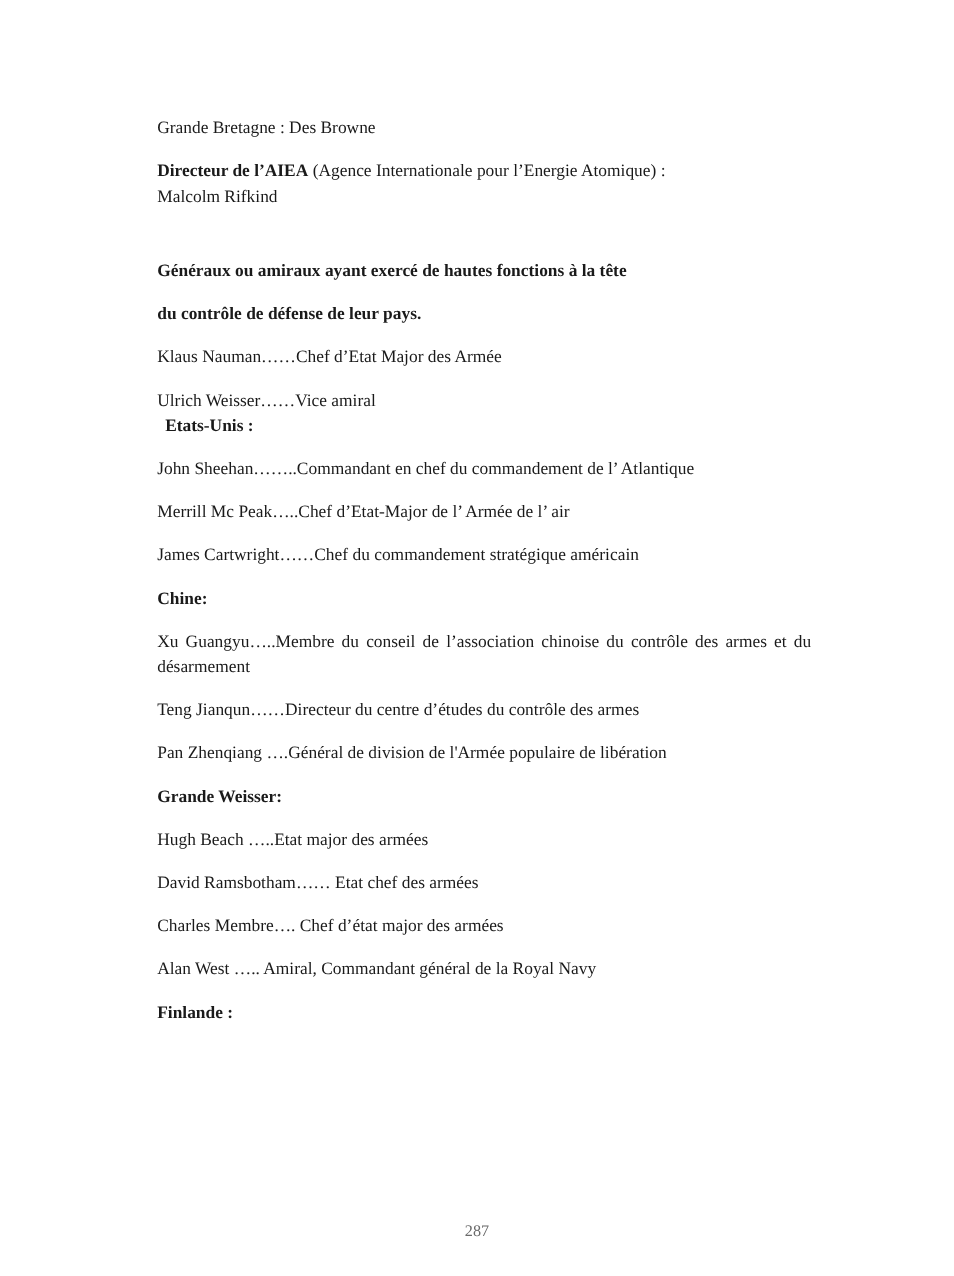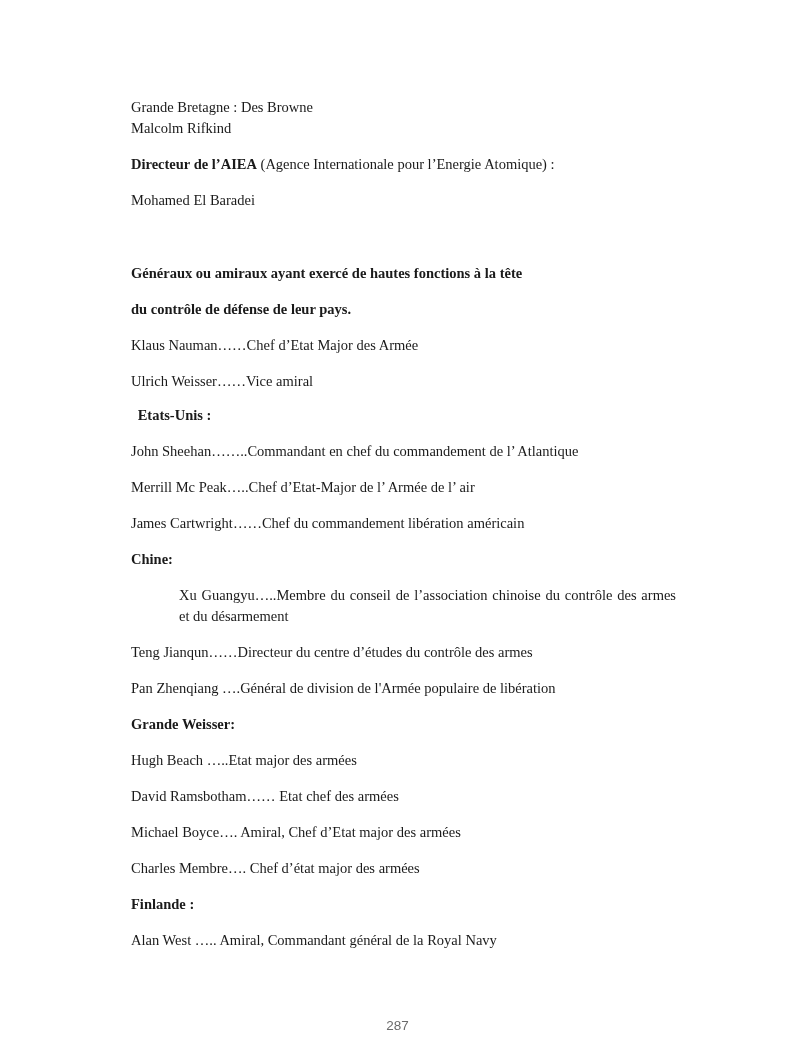--- a/index.html
+++ b/index.html
@@ -32,99 +32,95 @@
     font-size: 14.5px;
     line-height: 21px;
     color: #1a1a1a;
     white-space: pre-wrap;
   }
   .tight {
     line-height: 21px;
   }
   .bold {
     font-weight: bold;
-    margin-top: 13px;
   }
   .spaced {
     margin-top: 15px;
   }
   .spaced-xl {
-    margin-top: 52px;
+    margin-top: 41px;
   }
   .indent-sm {
     padding-left: 3px;
   }
   .heading-run .b {
     font-weight: bold;
   }
   .justify {
     text-align: justify;
     text-align-last: left;
-    margin-left: 48px;
   }
   .pagenum {
     position: absolute;
     left: 0;
     top: 1018px;
     width: 795px;
     text-align: center;
     font-size: 13.5px;
     color: #6a6a6a;
-    font-family: Liberation Sans, sans-serif;
+    font-family: Liberation Serif, serif;
   }
 </style>
 </head>
 <body>
 
 <div class="page">
   <div class="content">
 
     <div class="line tight">Grande Bretagne : Des Browne</div>
 
+    <div class="line spaced heading-run"><span class="b">Directeur de l’AIEA</span><span> (Agence Internationale pour l’Energie Atomique) :</span></div>
+
     <div class="line tight">Malcolm Rifkind</div>
 
-    <div class="line spaced heading-run"><span class="b">Directeur de l’AIEA</span><span> (Agence Internationale pour l’Energie Atomique) :</span></div>
-
-    <div class="line spaced">Mohamed El Baradei</div>
 
     <div class="line spaced-xl bold">Généraux ou amiraux ayant exercé de hautes fonctions à la tête</div>
 
     <div class="line spaced bold">du contrôle de défense de leur pays.</div>
 
 
     <div class="line spaced">Klaus Nauman……Chef d’Etat Major des Armée</div>
 
     <div class="line spaced">Ulrich Weisser……Vice amiral</div>
 
     <div class="line bold indent-sm"> Etats-Unis :</div>
 
     <div class="line spaced">John Sheehan……..Commandant en chef du commandement de l’ Atlantique</div>
 
     <div class="line spaced">Merrill Mc Peak…..Chef d’Etat-Major de l’ Armée de l’ air</div>
 
-    <div class="line spaced">James Cartwright……Chef du commandement libération américain</div>
+    <div class="line spaced">James Cartwright……Chef du commandement stratégique américain</div>
 
     <div class="line spaced bold">Chine:</div>
 
     <div class="line spaced justify">Xu Guangyu…..Membre du conseil de l’association chinoise du contrôle des armes et du désarmement</div>
 
     <div class="line spaced">Teng Jianqun……Directeur du centre d’études du contrôle des armes</div>
 
     <div class="line spaced">Pan Zhenqiang ….Général de division de l'Armée populaire de libération</div>
 
     <div class="line spaced bold">Grande Weisser:</div>
 
     <div class="line spaced">Hugh Beach …..Etat major des armées</div>
 
     <div class="line spaced">David Ramsbotham…… Etat chef des armées</div>
 
-    <div class="line spaced">Michael Boyce…. Amiral, Chef d’Etat major des armées</div>
 
     <div class="line spaced">Charles Membre…. Chef d’état major des armées</div>
 
+    <div class="line spaced">Alan West ….. Amiral, Commandant général de la Royal Navy</div>
+
     <div class="line spaced bold">Finlande :</div>
-
-    <div class="line spaced">Alan West ….. Amiral, Commandant général de la Royal Navy</div>
 
   </div>
 
   <div class="pagenum">287</div>
 </div>
 
 </body></html>

